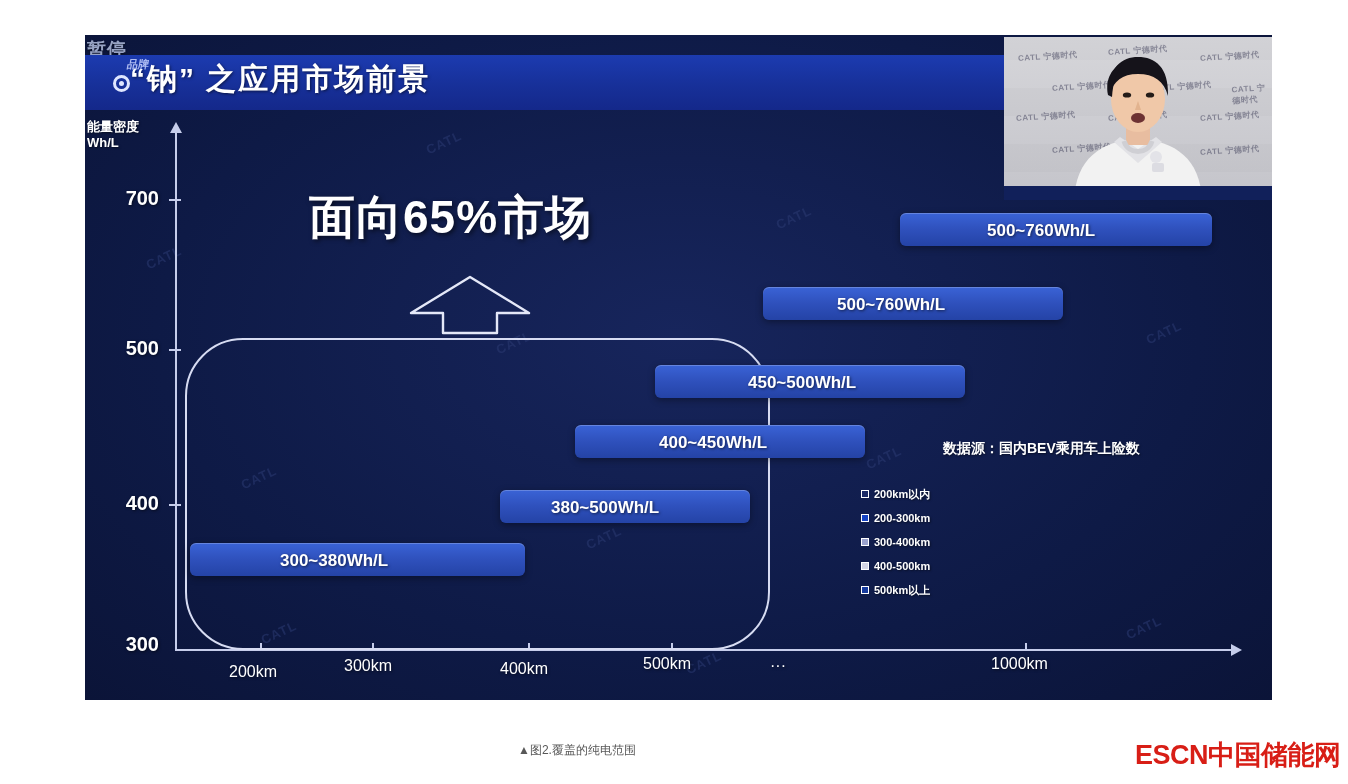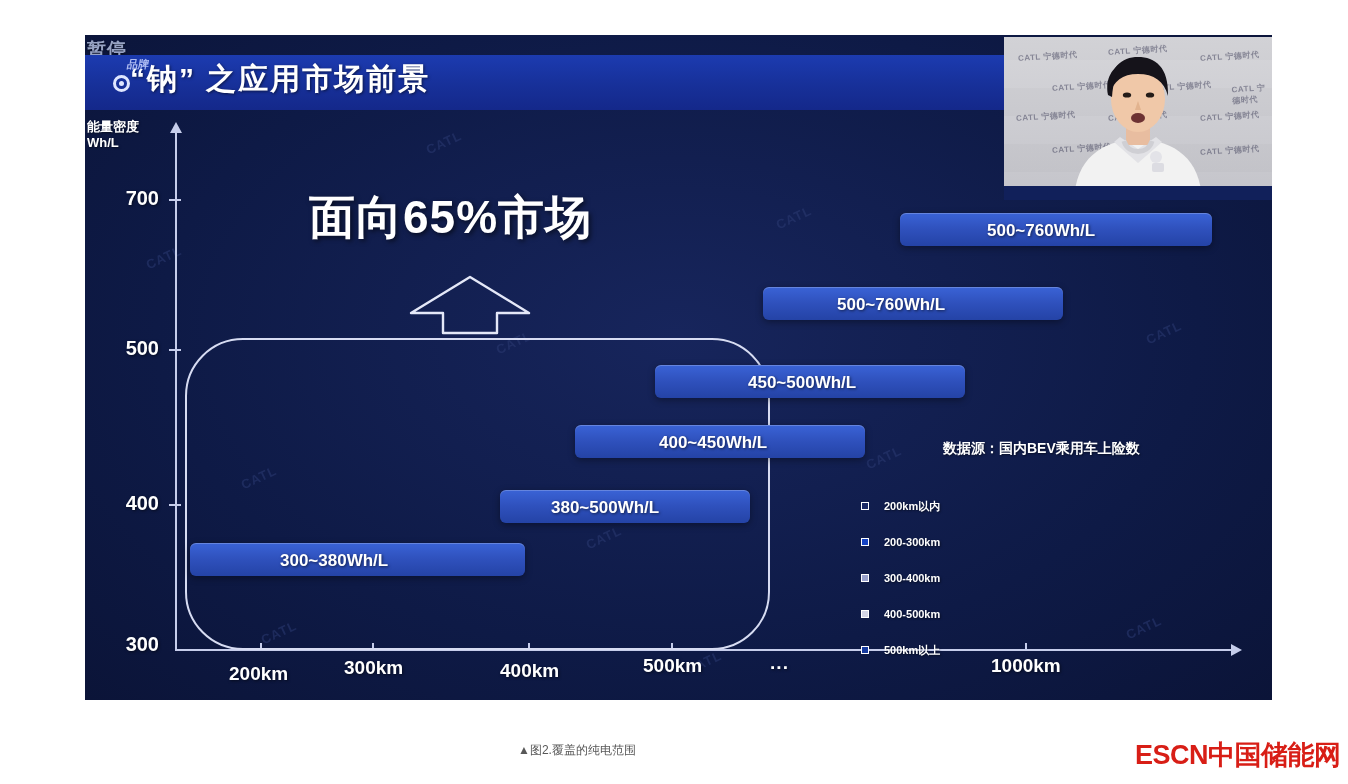--- a/index.html
+++ b/index.html
@@ -98,21 +98,21 @@
     border-top:6px solid transparent;border-bottom:6px solid transparent;
     border-left:11px solid #c6cdeb;
   }
   .ytick-label{
     position:absolute;width:72px;text-align:right;
     color:#ffffff;font-size:20px;font-weight:700;
     text-shadow:1px 1px 3px rgba(0,0,0,.55);
   }
   .ytick-mark{position:absolute;left:84px;width:12px;height:2px;background:#c6cdeb;}
   .xtick-label{
-    position:absolute;color:#ffffff;font-size:19px;font-weight:700;
+    position:absolute;color:#ffffff;font-size:16px;font-weight:400;
     text-shadow:1px 1px 3px rgba(0,0,0,.55);white-space:nowrap;
   }
   .xtick-mark{position:absolute;top:608px;width:2px;height:8px;background:#c6cdeb;}
 
   
   #highlight-box{
     position:absolute;left:100px;top:303px;width:585px;height:312px;
     border:2px solid #d7dcf2;border-radius:58px;box-sizing:border-box;
     background:transparent;
   }
@@ -137,24 +137,23 @@
   }
 
   
   #pie-block{position:absolute;left:776px;top:405px;width:360px;height:220px;}
   #pie-source-title{
     position:absolute;left:82px;top:0;color:#ffffff;font-size:14px;font-weight:700;
     text-shadow:1px 1px 2px rgba(0,0,0,.5);white-space:nowrap;
   }
   #pie-legend{position:absolute;left:0;top:42px;width:112px;}
   .legend-row{
-    display:flex;align-items:center;gap:15px;height:24px;
+    display:flex;align-items:center;gap:5px;height:24px;
     color:#ffffff;font-size:11px;font-weight:700;white-space:nowrap;
     text-shadow:1px 1px 2px rgba(0,0,0,.5);
-    margin-top:12px;
   }
   .legend-swatch{
     width:8px;height:8px;border:1.5px solid #ffffff;box-sizing:border-box;
     flex:0 0 auto;
   }
   #pie-wrap{position:absolute;left:118px;top:26px;width:170px;height:160px;}
   .pie-pct{
     position:absolute;color:#ffffff;font-size:13px;font-weight:700;
     text-shadow:1px 1px 3px rgba(0,0,0,.65);
   }

